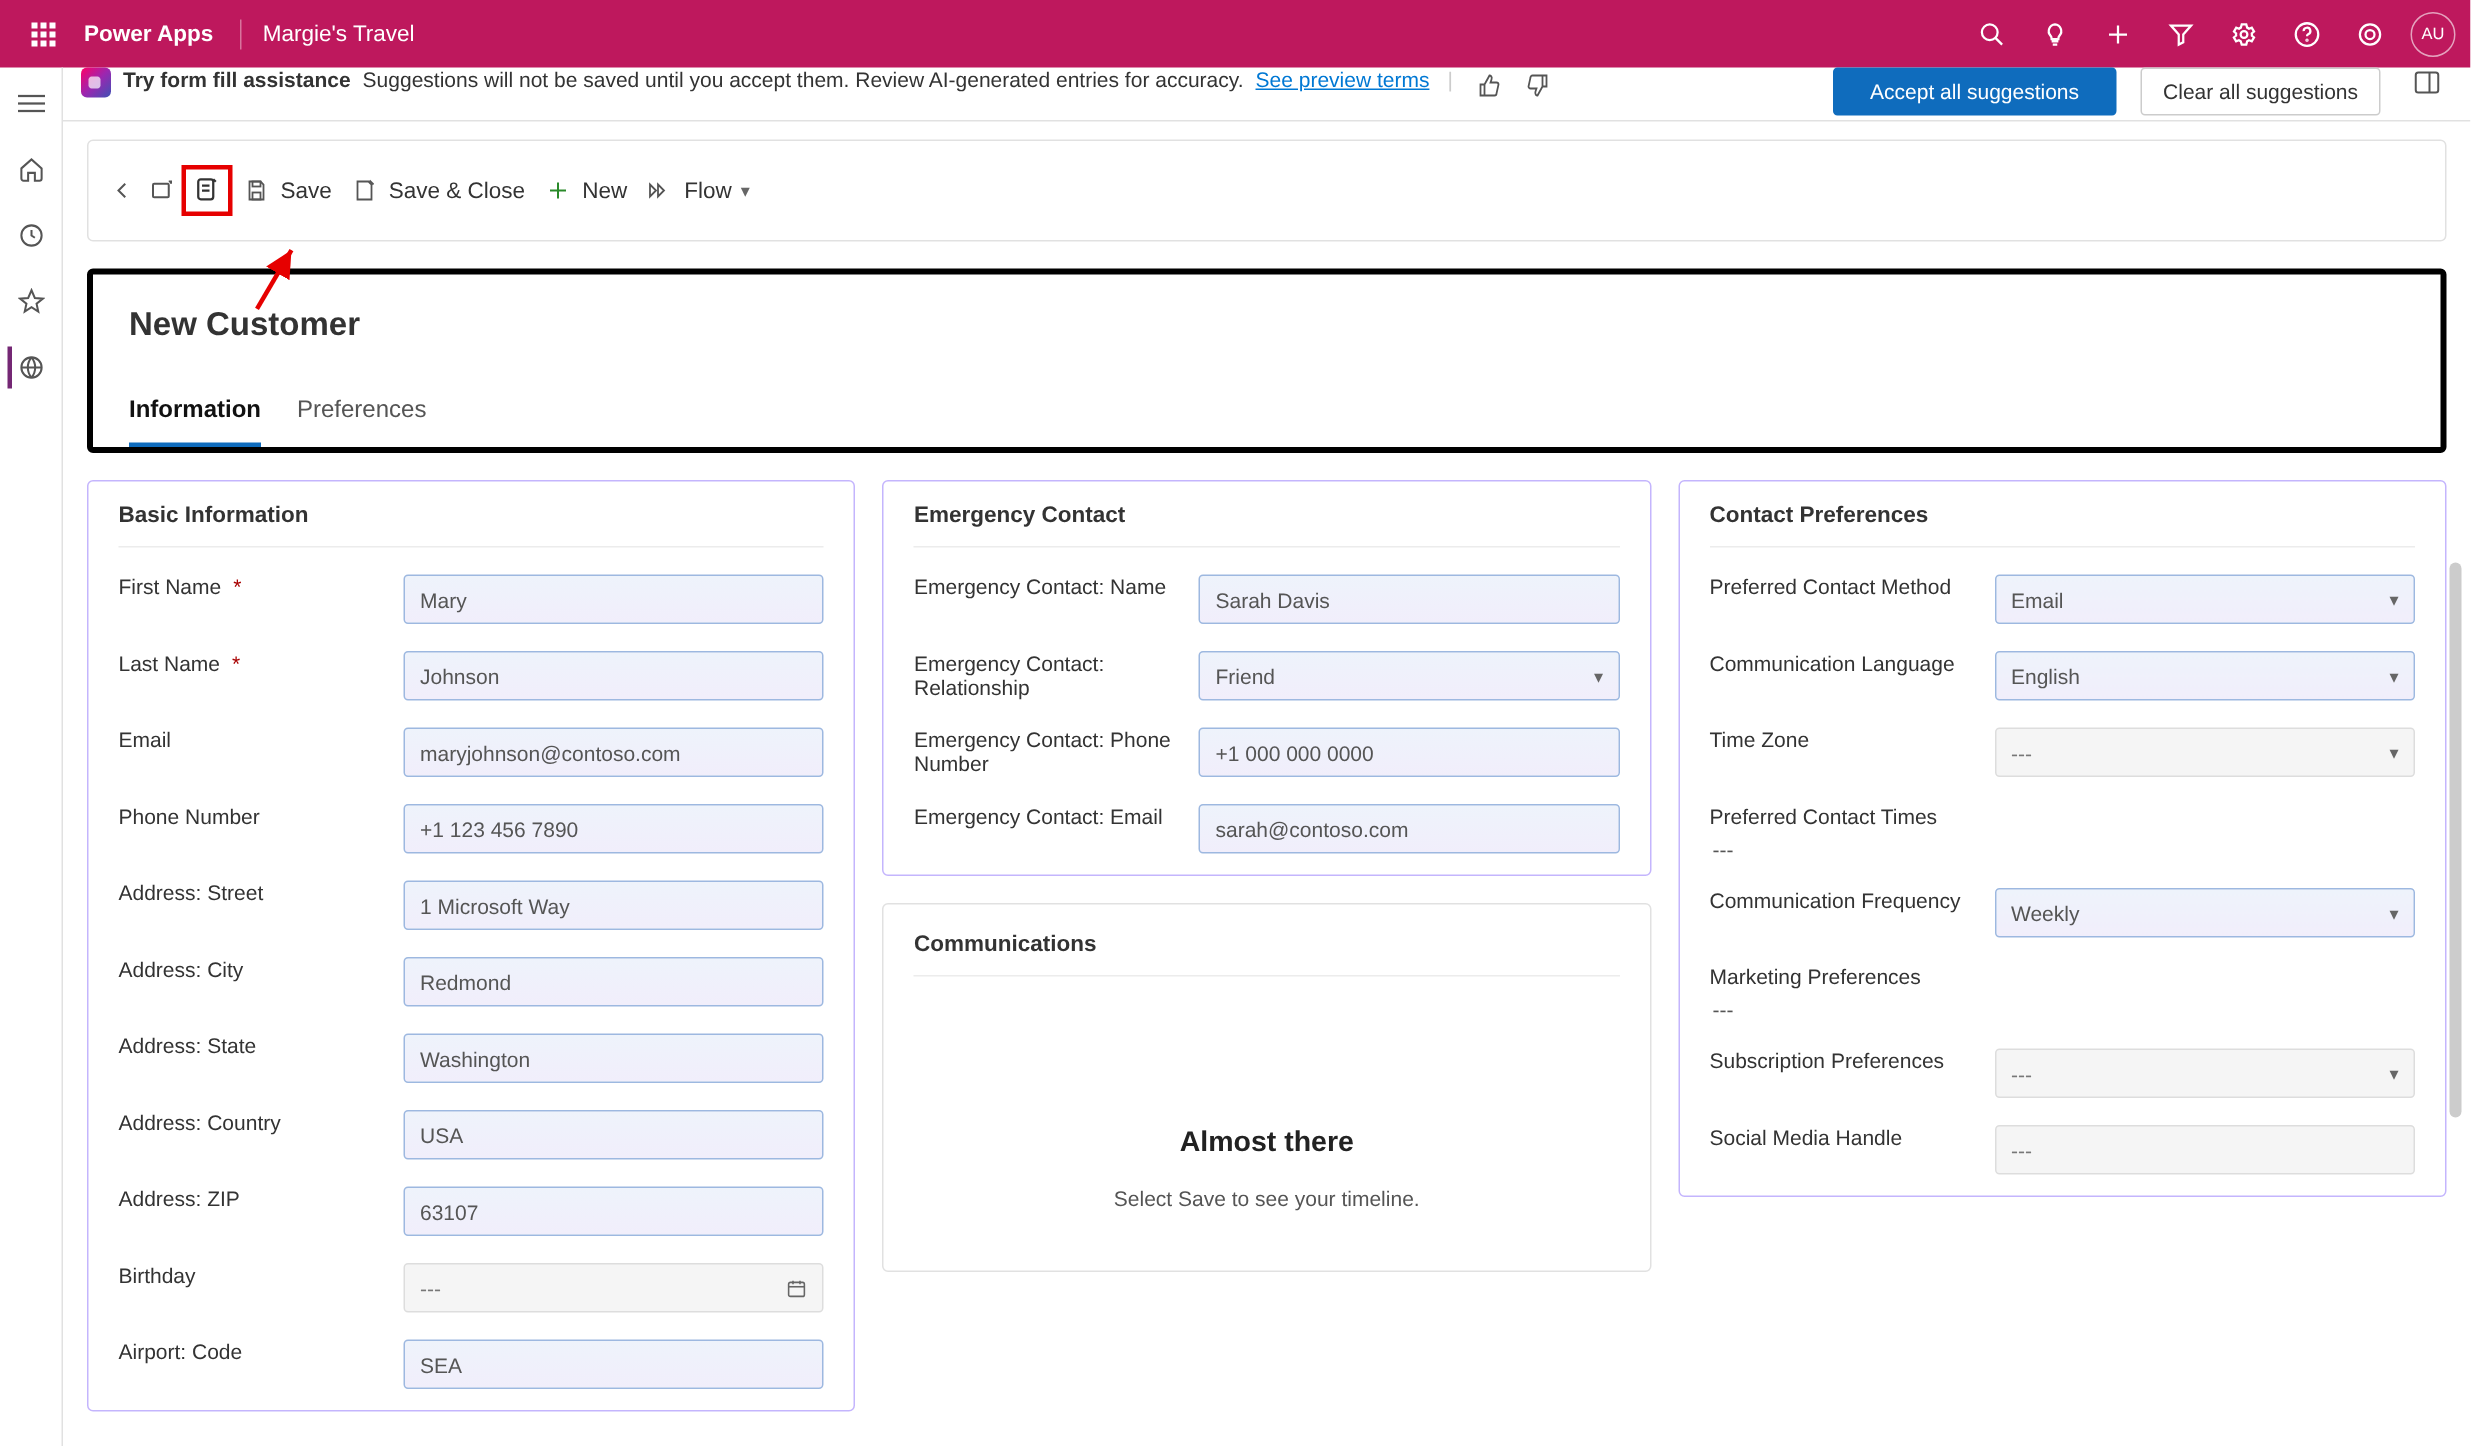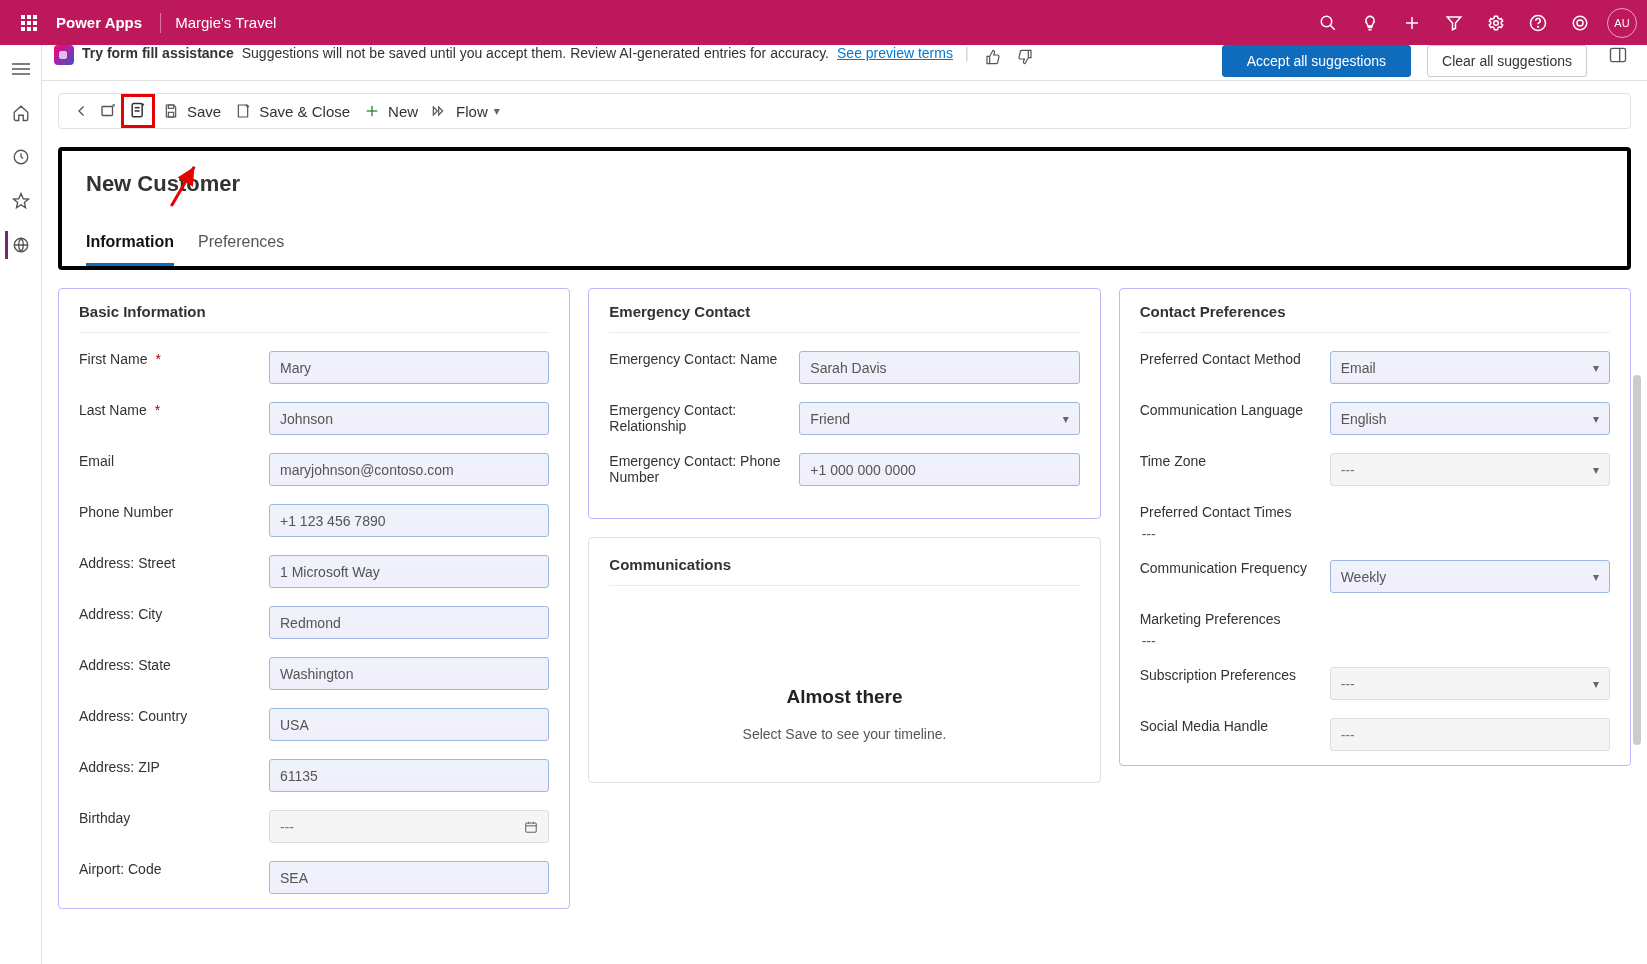--- a/index.html
+++ b/index.html
@@ -37,21 +37,21 @@
 .fb-icon { width: 24px; height: 24px; display:flex; align-items:center; justify-content:center; cursor:pointer; color:#555; }
 .suggestion-bar .push { flex: 1; }
 .btn-primary { background: #0f6cbd; color: #fff; border: 1px solid #0f6cbd; padding: 7px 24px; border-radius: 3px; font-size: 14px; cursor: pointer; }
 .btn-secondary { background: #fff; color: #333; border: 1px solid #ccc; padding: 7px 14px; border-radius: 3px; font-size: 14px; cursor: pointer; }
 .copilot-side { width: 34px; display:flex; align-items:center; justify-content:center; color:#555; cursor:pointer; margin-left:6px; }
 
 
 .content { padding: 12px 16px; flex: 1; overflow: auto; }
 
 
-.cmd-bar { border: 1px solid #e1e1e1; border-radius: 4px; padding: 0 10px; display: flex; gap: 0; margin-bottom: 18px; font-size: 15px; }
+.cmd-bar { border: 1px solid #e1e1e1; border-radius: 4px; padding: 16px 10px; display: flex; gap: 0; margin-bottom: 18px; font-size: 15px; }
 .cmd-item { display: flex; align-items: center; gap: 6px; cursor: pointer; color: #333; padding: 4px 6px; }
 .cmd-icon { width: 20px; height: 20px; display:flex; align-items:center; justify-content:center; color:#555; }
 .cmd-item.only-icon { padding: 4px; }
 .highlighted { border: 3px solid #e60000; padding: 6px 10px; }
 .arrow-annotation { position: absolute; left: 118px; top: 120px; color: #e60000; font-size: 28px; pointer-events: none; transform: rotate(-20deg); }
 
 
 .page-head { border: 4px solid #000000; border-radius: 4px; padding: 20px 24px 0 24px; margin-bottom: 18px; }
 .page-title { font-size: 22px; font-weight: 600; color: #333; margin-bottom: 28px; }
 .tabs { display: flex; gap: 24px; }
@@ -345,21 +345,21 @@
             </div>
             <div class="field-row">
               <div class="field-label">Address: Country</div>
               <div class="field-control">
                   <div class="suggested-input">USA</div>
                 </div>
             </div>
             <div class="field-row">
               <div class="field-label">Address: ZIP</div>
               <div class="field-control">
-                  <div class="suggested-input">61135</div>
+                  <div class="suggested-input">63107</div>
                 </div>
             </div>
             <div class="field-row">
               <div class="field-label">Birthday</div>
               <div class="field-control">
                 <div class="plain-input empty">
                   <span>---</span>
                   <span class="cal-icon">
                     <svg width="14" height="14" viewBox="0 0 24 24" fill="none" stroke="#666" stroke-width="1.8">
                         <rect x="3" y="5" width="18" height="16" rx="2"></rect>
@@ -397,20 +397,26 @@
                   <span class="chev">▾</span>
                 </div>
               </div>
             </div>
             <div class="field-row">
               <div class="field-label">Emergency Contact: Phone Number</div>
               <div class="field-control">
                   <div class="suggested-input">+1 000 000 0000</div>
                 </div>
             </div>
+            <div class="field-row" style="margin-bottom:0;">
+              <div class="field-label">Emergency Contact: Email</div>
+              <div class="field-control">
+                  <div class="suggested-input">sarah@contoso.com</div>
+                </div>
+            </div>
           </div>
 
           <div class="comm-card">
             <div class="comm-title">Communications</div>
             <div class="comm-heading">Almost there</div>
             <div class="comm-sub">Select Save to see your timeline.</div>
           </div>
         </div>
 
         <div class="section-col">

